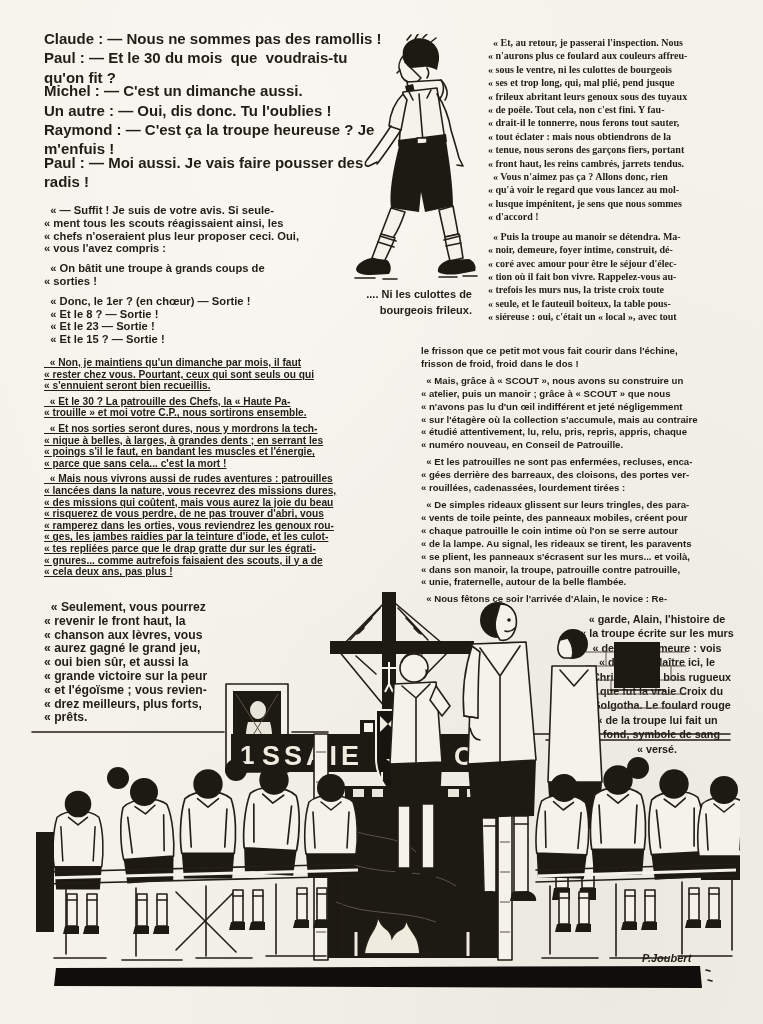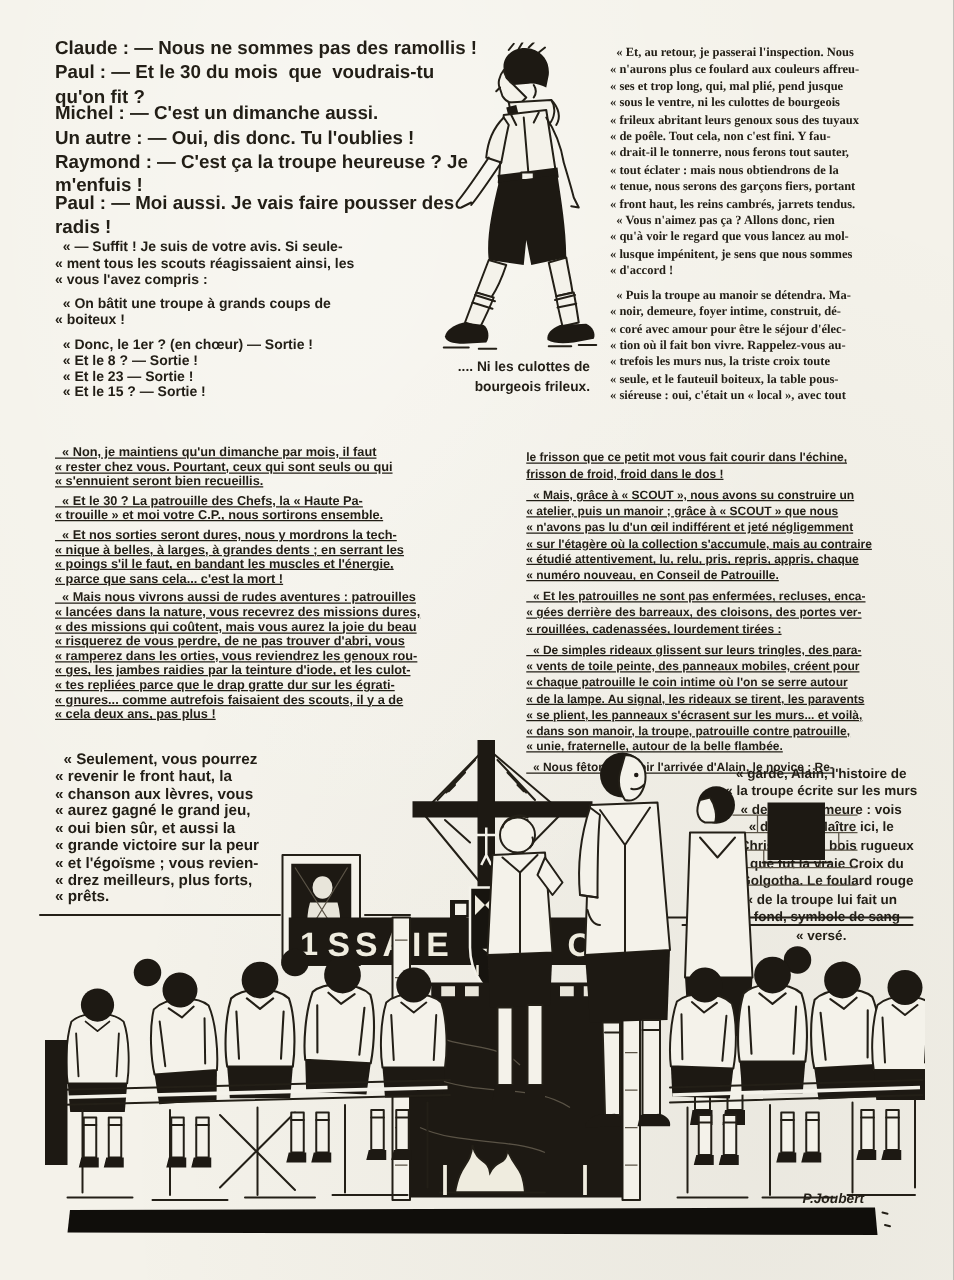--- a/index.html
+++ b/index.html
@@ -36,29 +36,30 @@
       <div class="dentry"><strong class="spk">Paul :</strong> — Et le 30 du mois  que  voudrais-tu</div>
       <div class="tline">qu'on fit ?</div>
       <div class="dentry"><strong class="spk">Michel :</strong> — C'est un dimanche aussi.</div>
       <div class="dentry"><strong class="spk">Un autre :</strong> — Oui, dis donc. Tu l'oublies !</div>
       <div class="dentry"><strong class="spk">Raymond :</strong> — C'est ça la troupe heureuse ? Je</div>
       <div class="tline">m'enfuis !</div>
       <div class="dentry"><strong class="spk">Paul :</strong> — Moi aussi. Je vais faire pousser des</div>
       <div class="tline">radis !</div>
     </div>
 
-  <div class="tblock" style="left:44px;top:192px;width:324px;font-size:11.2px;line-height:12.8px;--pgap:7px;">
+  <div class="tblock" style="left:44px;top:204px;width:324px;font-size:11.2px;line-height:12.8px;--pgap:7px;">
       <div class="para">
         <div class="tline">  « — Suffit ! Je suis de votre avis. Si seule-</div>
         <div class="tline">« ment tous les scouts réagissaient ainsi, les</div>
+        <div class="tline">« chefs n'oseraient plus leur proposer ceci. Oui,</div>
         <div class="tline">« vous l'avez compris :</div>
       </div>
       <div class="para">
         <div class="tline">  « On bâtit une troupe à grands coups de</div>
-        <div class="tline">« boiteux !</div>
+        <div class="tline">« sorties !</div>
       </div>
       <div class="para">
         <div class="tline">  « Donc, le 1er ? (en chœur) — Sortie !</div>
         <div class="tline">  « Et le 8 ? — Sortie !</div>
         <div class="tline">  « Et le 23 — Sortie !</div>
         <div class="tline">  « Et le 15 ? — Sortie !</div>
       </div>
     </div>
 
   <div class="tblock" style="left:44px;top:357px;width:362px;font-size:10.2px;line-height:11.6px;text-decoration:underline;--pgap:4px;">
@@ -99,22 +100,22 @@
       <div class="tline">« grande victoire sur la peur</div>
       <div class="tline">« et l'égoïsme ; vous revien-</div>
       <div class="tline">« drez meilleurs, plus forts,</div>
       <div class="tline">« prêts.</div>
     </div>
 
   <div class="tblock" style="left:488px;top:36px;width:260px;font-size:10px;line-height:13.4px;font-family:Liberation Serif, serif;--pgap:6px;">
       <div class="para">
         <div class="tline">  « Et, au retour, je passerai l'inspection. Nous</div>
         <div class="tline">« n'aurons plus ce foulard aux couleurs affreu-</div>
+        <div class="tline">« sous le ventre, ni les culottes de bourgeois</div>
         <div class="tline">« ses et trop long, qui, mal plié, pend jusque</div>
-        <div class="tline">« sous le ventre, ni les culottes de bourgeois</div>
         <div class="tline">« frileux abritant leurs genoux sous des tuyaux</div>
         <div class="tline">« de poêle. Tout cela, non c'est fini. Y fau-</div>
         <div class="tline">« drait-il le tonnerre, nous ferons tout sauter,</div>
         <div class="tline">« tout éclater : mais nous obtiendrons de la</div>
         <div class="tline">« tenue, nous serons des garçons fiers, portant</div>
         <div class="tline">« front haut, les reins cambrés, jarrets tendus.</div>
         <div class="tline">  « Vous n'aimez pas ça ? Allons donc, rien</div>
         <div class="tline">« qu'à voir le regard que vous lancez au mol-</div>
         <div class="tline">« lusque impénitent, je sens que nous sommes</div>
         <div class="tline">« d'accord !</div>
@@ -123,21 +124,21 @@
         <div class="tline">  « Puis la troupe au manoir se détendra. Ma-</div>
         <div class="tline">« noir, demeure, foyer intime, construit, dé-</div>
         <div class="tline">« coré avec amour pour être le séjour d'élec-</div>
         <div class="tline">« tion où il fait bon vivre. Rappelez-vous au-</div>
         <div class="tline">« trefois les murs nus, la triste croix toute</div>
         <div class="tline">« seule, et le fauteuil boiteux, la table pous-</div>
         <div class="tline">« siéreuse : oui, c'était un « local », avec tout</div>
       </div>
     </div>
 
-  <div class="tblock" style="left:421px;top:361px;width:330px;font-size:9.6px;line-height:12.9px;text-decoration:underline;--pgap:4px;">
+  <div class="tblock" style="left:421px;top:345px;width:330px;font-size:9.6px;line-height:12.9px;--pgap:4px;">
       <div class="para">
         <div class="tline">le frisson que ce petit mot vous fait courir dans l'échine,</div>
         <div class="tline">frisson de froid, froid dans le dos !</div>
       </div>
       <div class="para">
         <div class="tline">  « Mais, grâce à « SCOUT », nous avons su construire un</div>
         <div class="tline">« atelier, puis un manoir ; grâce à « SCOUT » que nous</div>
         <div class="tline">« n'avons pas lu d'un œil indifférent et jeté négligemment</div>
         <div class="tline">« sur l'étagère où la collection s'accumule, mais au contraire</div>
         <div class="tline">« étudié attentivement, lu, relu, pris, repris, appris, chaque</div>

